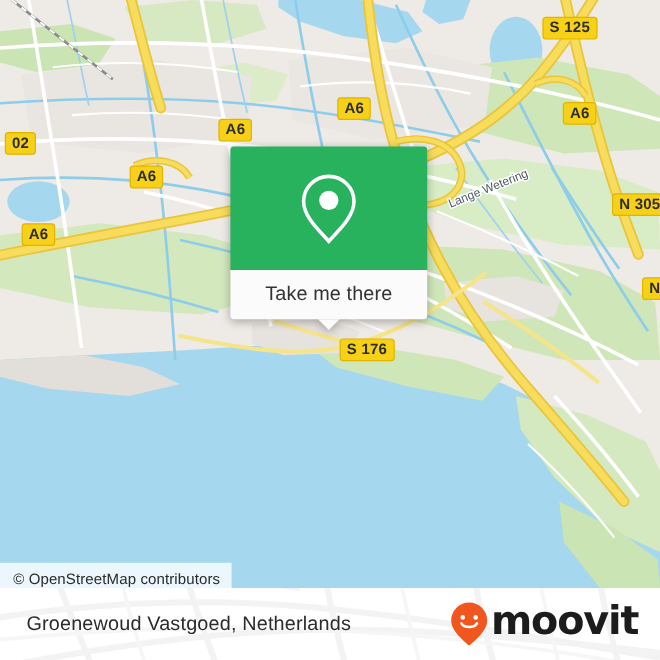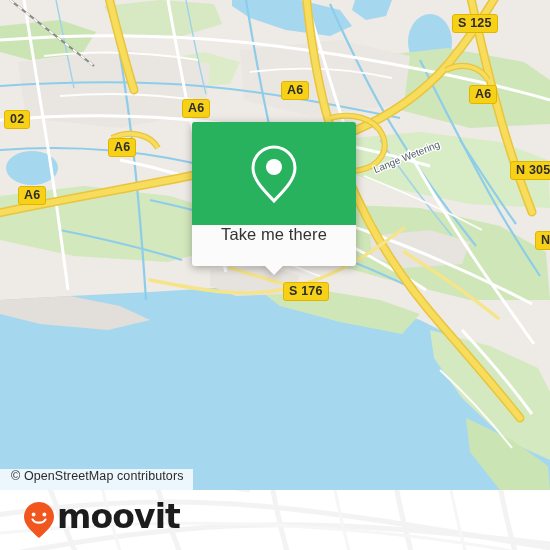--- a/index.html
+++ b/index.html
@@ -27,21 +27,21 @@
   }
   #map svg { display: block; }
 
   
   .osm-attrib {
     position: absolute;
     left: 0;
     top: 469px;
     height: 21px;
     display: flex;
-    align-items: flex-start;
+    align-items: flex-end;
     padding: 0 9px 0 11px;
     background: rgba(255,255,255,0.78);
     font-size: 12.5px;
     color: #2a2a2a;
     letter-spacing: 0.1px;
     white-space: nowrap;
     z-index: 40;
   }
 
   
@@ -60,21 +60,21 @@
     display: flex;
     align-items: center;
     justify-content: center;
   }
   .pin-icon { display:block; }
   .callout-label {
     height: 41px;
     background: #fbfbfb;
     border-radius: 0 0 3px 3px;
     display: flex;
-    align-items: flex-start;
+    align-items: center;
     justify-content: center;
     font-size: 16.5px;
     color: #333333;
     letter-spacing: 0.1px;
   }
   .callout-tail {
     position: absolute;
     left: 50%;
     bottom: -9px;
     margin-left: -9px;
@@ -301,20 +301,21 @@
         <path d="M-10,10 C80,2 170,6 250,18"></path>
       </g>
       <g stroke="#efefef" stroke-width="3" fill="none">
         <path d="M-10,62 C90,52 190,48 290,54 C380,59 470,70 550,86"></path>
         <path d="M96,-10 C104,26 114,62 126,96"></path>
         <path d="M330,-10 C336,26 344,62 354,96"></path>
         <path d="M446,-10 C452,26 460,62 470,96"></path>
       </g>
     </svg>
     <div class="footer-inner">
+      <div class="footer-title">Groenewoud Vastgoed, Netherlands</div>
       <div class="moovit-logo">
         <svg width="34" height="40" viewBox="0 0 34 40">
           <path d="M17 2 C8.7 2 2 8.7 2 17 C2 25.5 12 33.5 17 38 C22 33.5 32 25.5 32 17 C32 8.7 25.3 2 17 2 Z" fill="#f0561e"></path>
           <circle cx="11.6" cy="14.5" r="1.9" fill="#ffffff"></circle>
           <circle cx="22.4" cy="14.5" r="1.9" fill="#ffffff"></circle>
           <path d="M10.5 19.5 C12.8 23.6 21.2 23.6 23.5 19.5" fill="none" stroke="#ffffff" stroke-width="2.1" stroke-linecap="round"></path>
         </svg>
         <span class="moovit-word">moovit</span>
       </div>
     </div>

